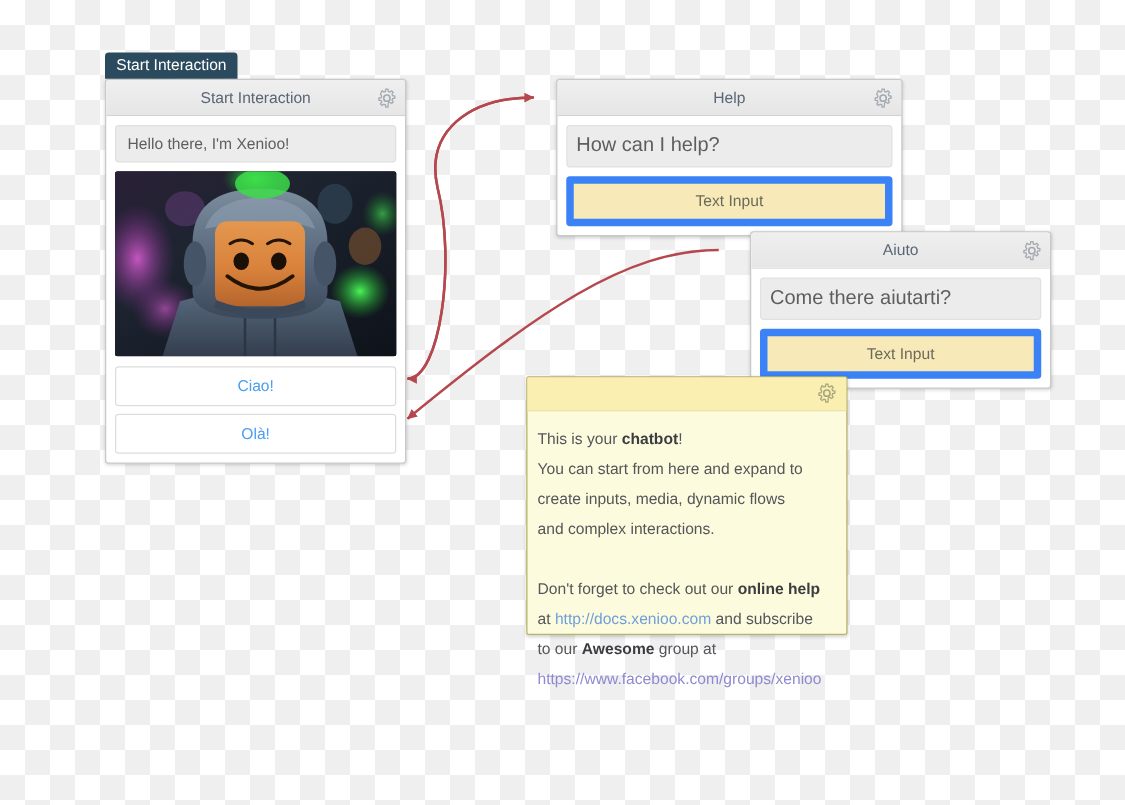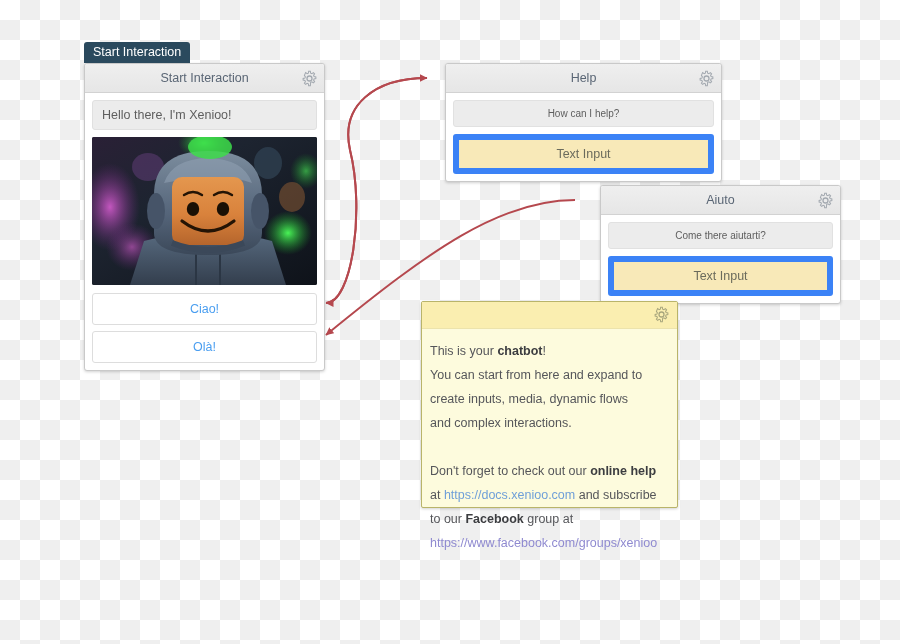--- a/index.html
+++ b/index.html
@@ -132,24 +132,23 @@
     cursor: pointer;
   }
   .choice-btn:last-child { margin-bottom: 0; }
 
   
   .prompt-field {
     background: #ececec;
     border: 1px solid #e1e1e1;
     border-radius: 3px;
     color: #5e5e5e;
-    font-size: 10px;
+    font-size: 16px;
     padding: 7px 7px;
     margin-bottom: 7px;
-    text-align: center;
   }
   .text-input-field {
     background: #f8e9b8;
     border: 6px solid #3b82f6;
     border-radius: 3px;
     color: #6b6b5c;
     font-size: 12.5px;
     text-align: center;
     padding: 7px 9px;
     cursor: pointer;
@@ -334,19 +333,19 @@
         </svg>
       </span>
     </div>
     <div class="note-body">
       <p><span>This is your </span><b>chatbot</b><span>!</span></p>
       <p>You can start from here and expand to</p>
       <p>create inputs, media, dynamic flows</p>
       <p>and complex interactions.</p>
       <div class="note-spacer"></div>
       <p><span>Don't forget to check out our </span><b>online help</b></p>
-      <p><span>at </span><span class="lnk">https://docs.xenioo.com</span><span> and subscribe</span></p>
-      <p><span>to our </span><b>Facebook</b><span> group at</span></p>
+      <p><span>at </span><span class="lnk">http://docs.xenioo.com</span><span> and subscribe</span></p>
+      <p><span>to our </span><b>Awesome</b><span> group at</span></p>
       <p><span class="lnk2">https://www.facebook.com/groups/xenioo</span></p>
     </div>
   </div>
 
 </div>
 
 </body></html>

